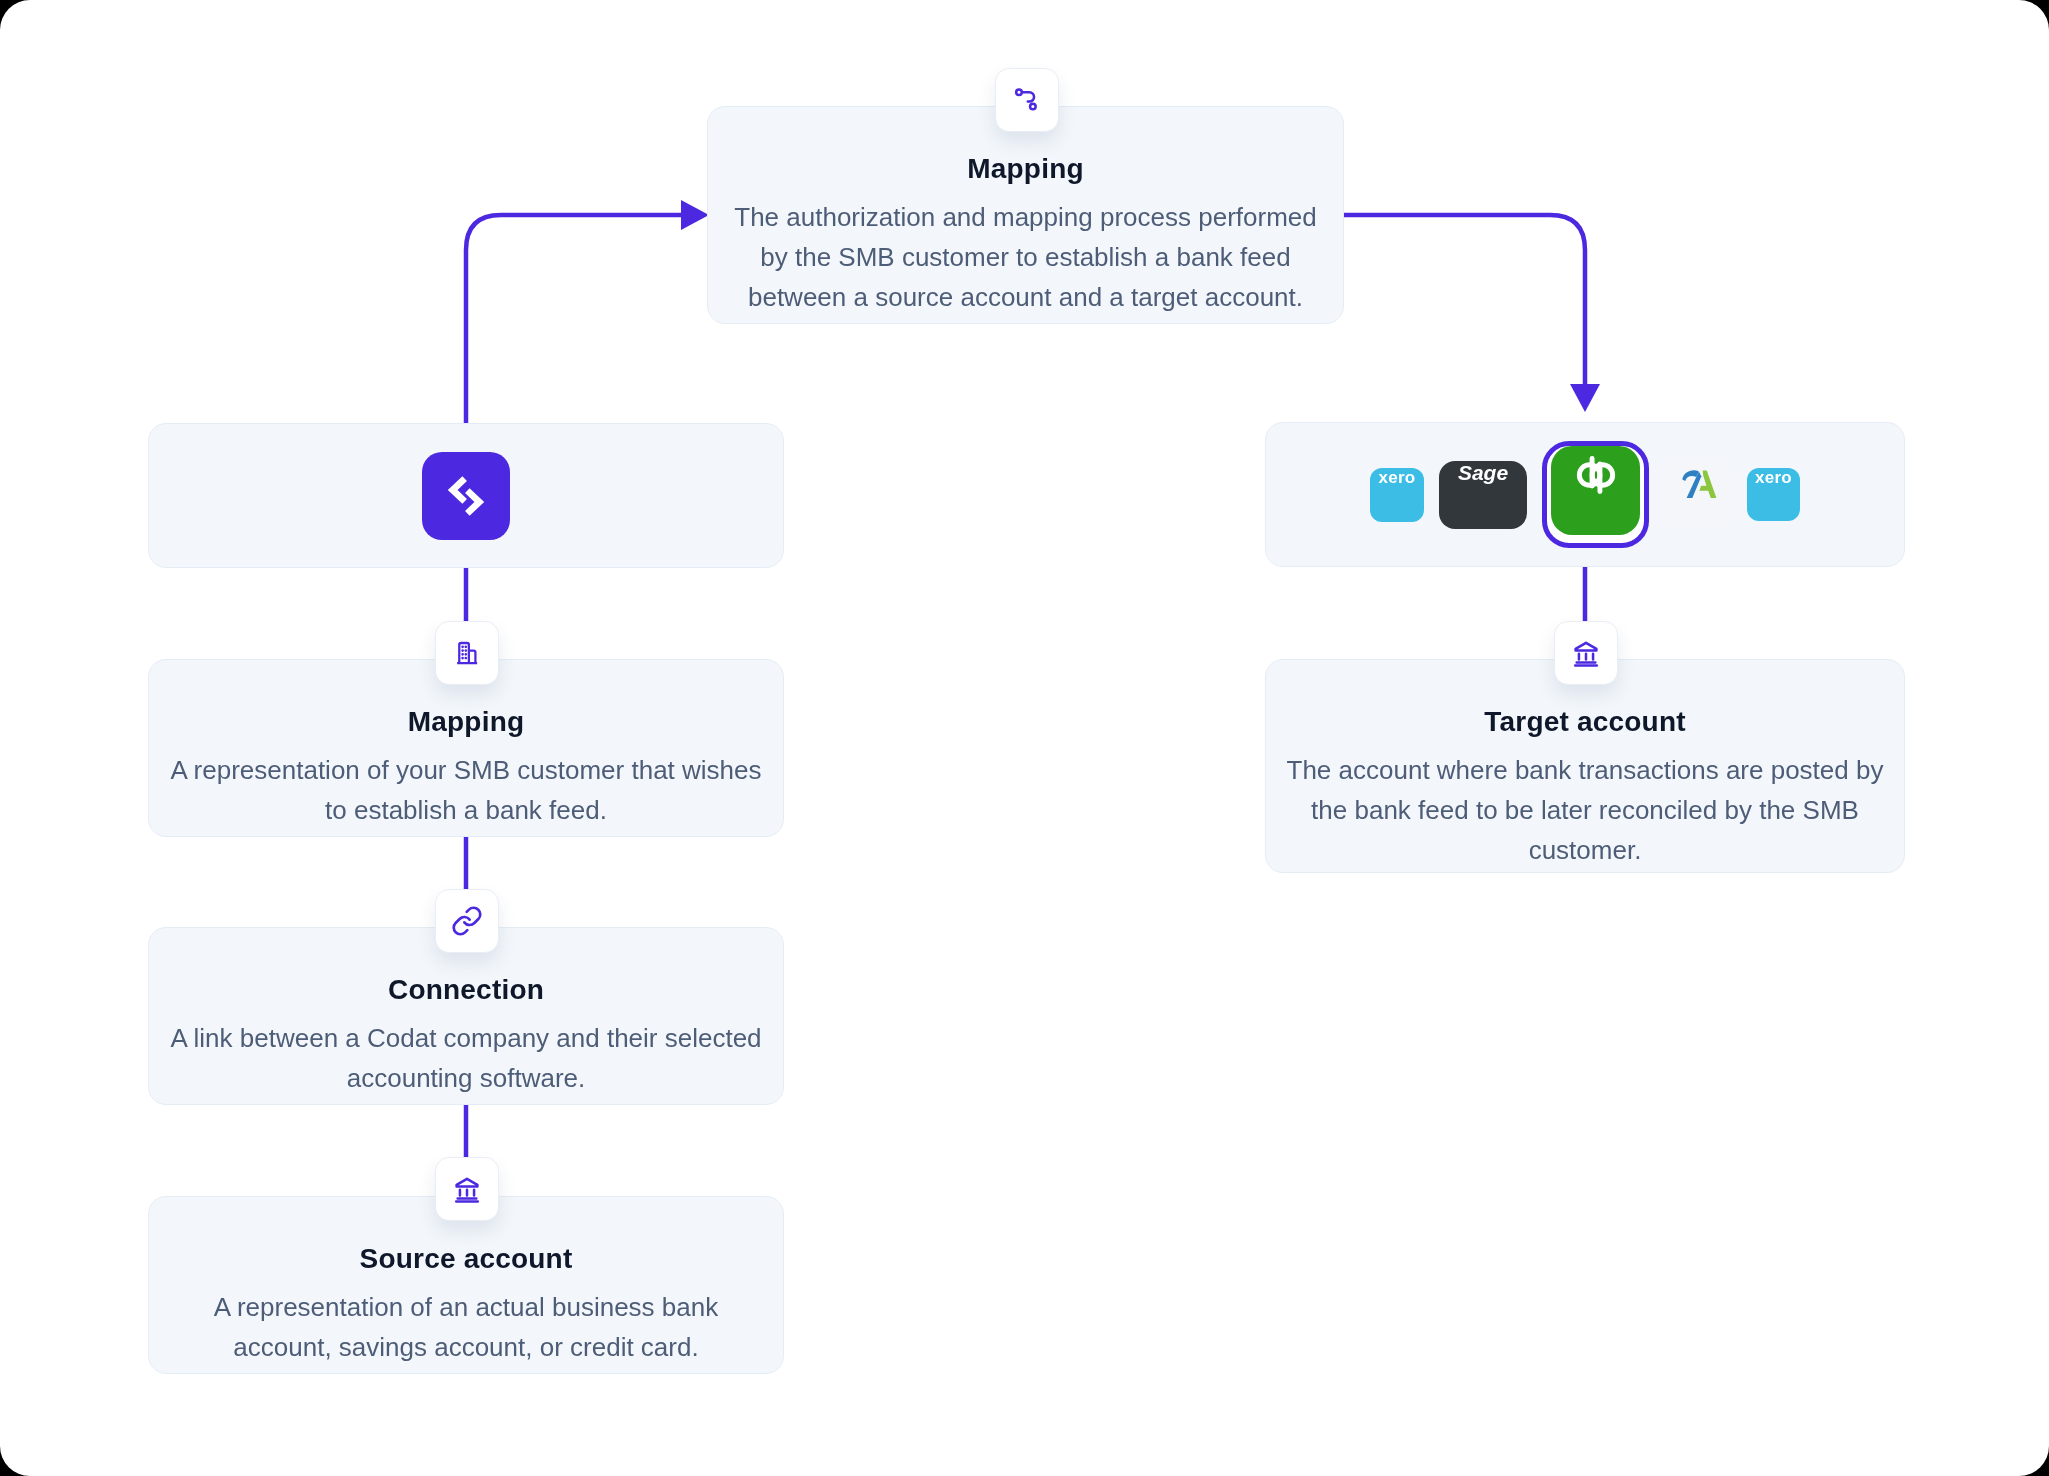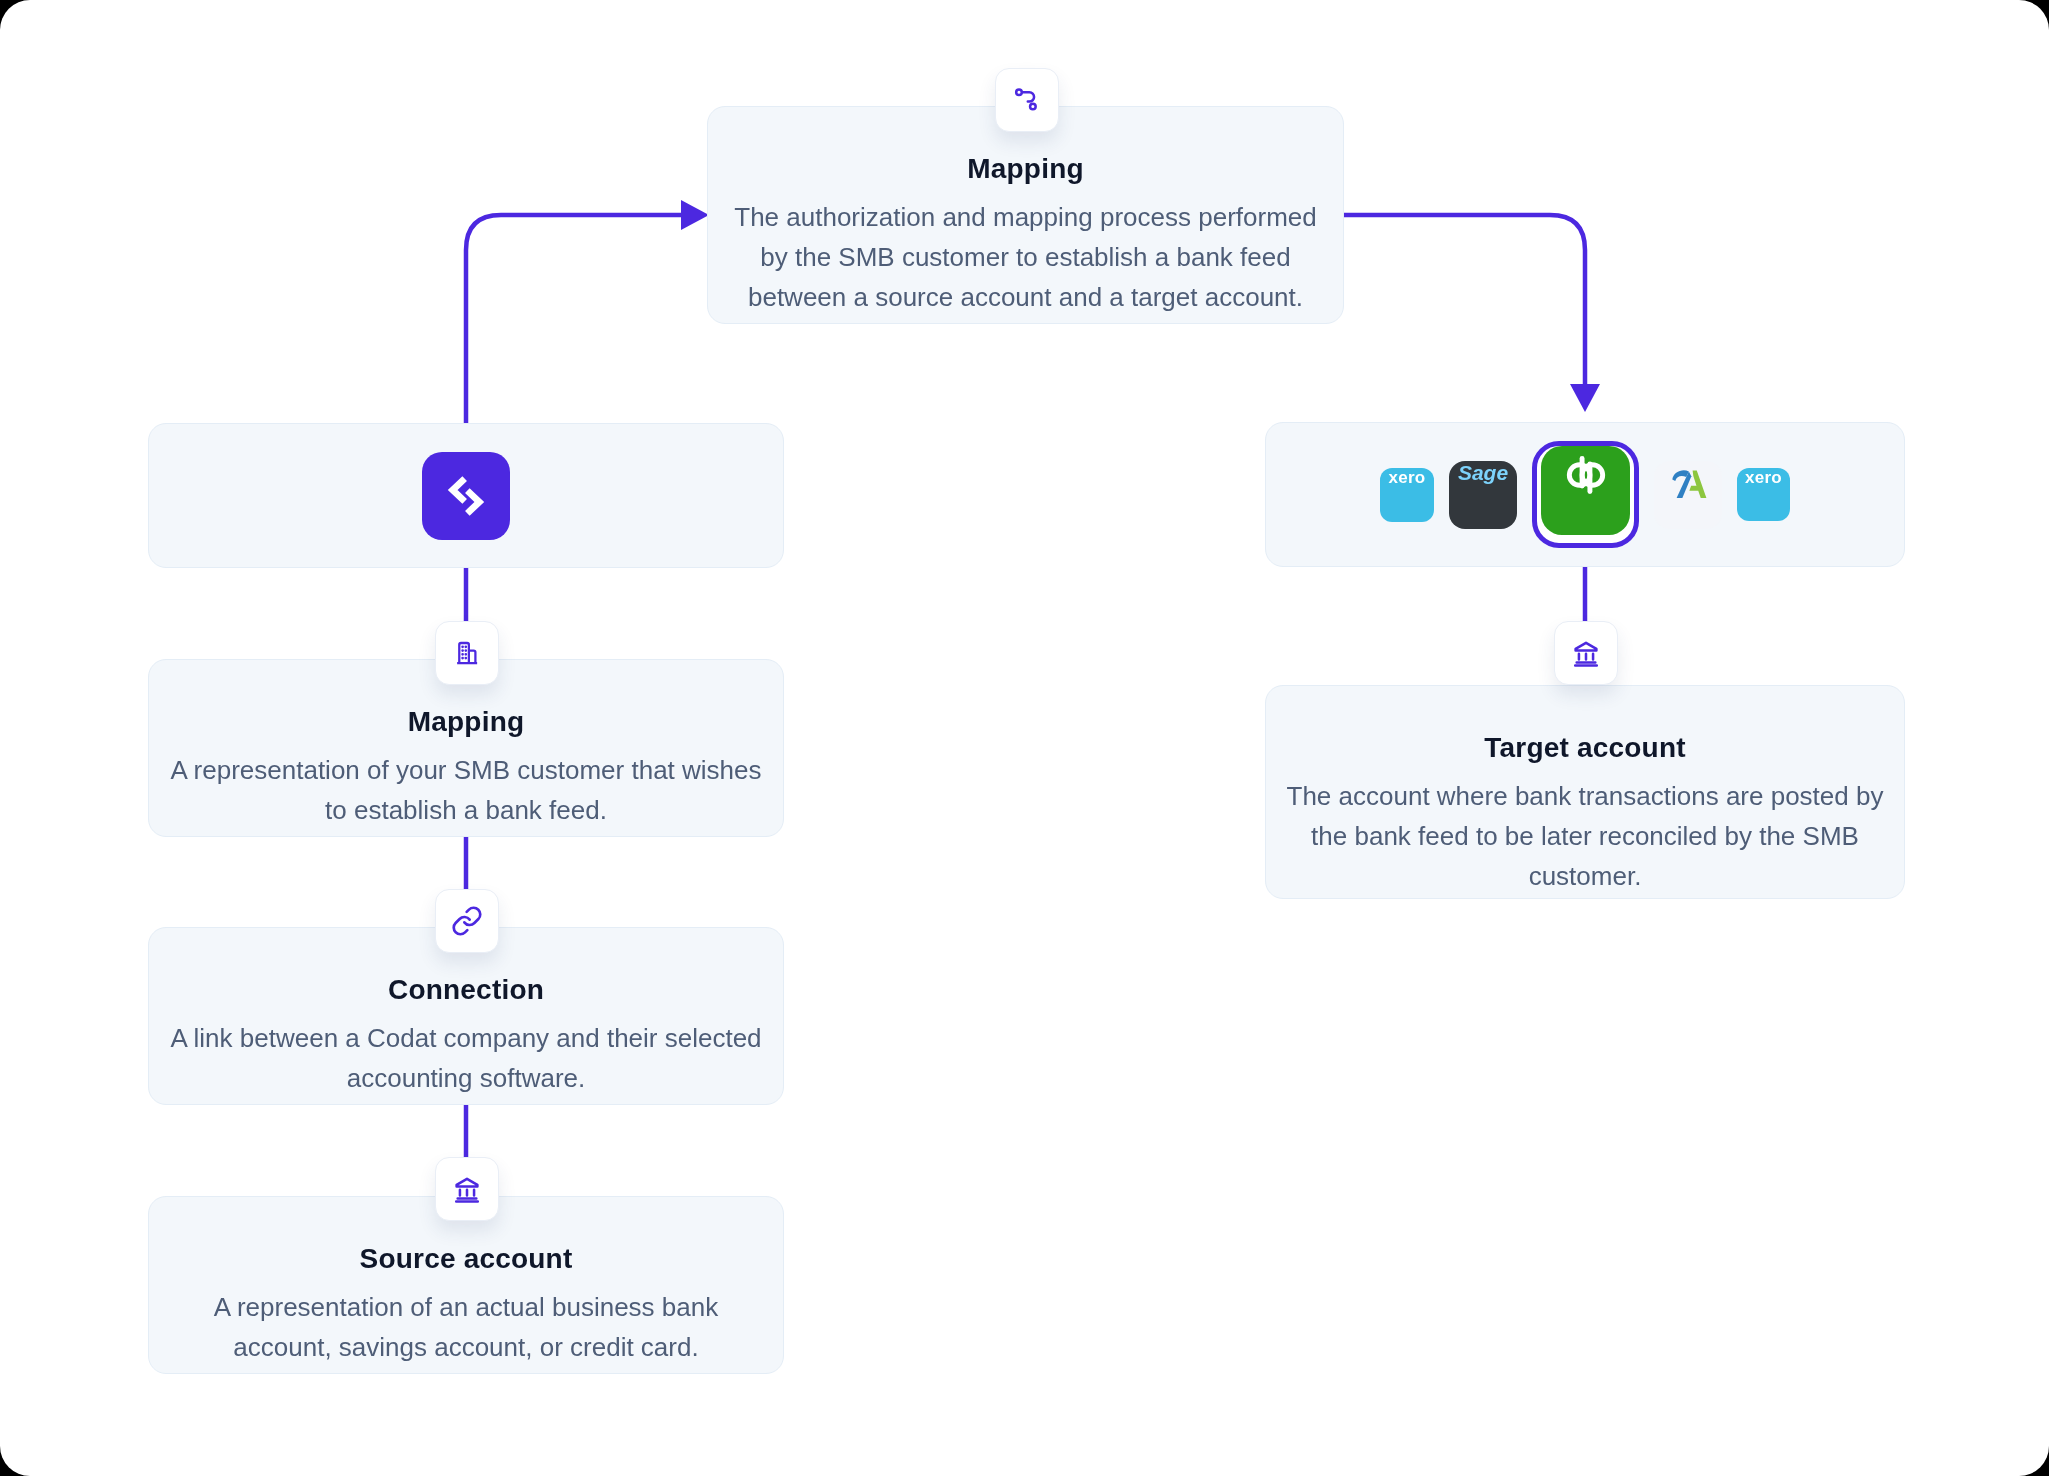--- a/index.html
+++ b/index.html
@@ -24,21 +24,21 @@
   }
   .badge svg { width:32px; height:32px; }
 
   
   #mapping-card    { left:707px;  top:106px;  width:637px; height:218px; padding-top:46px; }
   #codat-card      { left:148px;  top:423px;  width:636px; height:145px; display:flex; align-items:center; justify-content:center; }
   #company-card    { left:148px;  top:659px;  width:636px; height:178px; padding-top:46px; }
   #connection-card { left:148px;  top:927px;  width:636px; height:178px; padding-top:46px; }
   #source-card     { left:148px;  top:1196px; width:636px; height:178px; padding-top:46px; }
   #logos-card      { left:1265px; top:422px;  width:640px; height:145px; display:flex; align-items:center; justify-content:center; gap:15px; }
-  #target-card     { left:1265px; top:685px;  width:640px; height:214px; padding-top:46px; }
+  #target-card     { left:1265px; top:659px;  width:640px; height:214px; padding-top:46px; }
 
   
   #mapping-badge    { left:995px;  top:68px; }
   #company-badge    { left:435px;  top:621px; }
   #connection-badge { left:435px;  top:889px; }
   #source-badge     { left:435px;  top:1157px; }
   #target-badge     { left:1554px; top:621px; }
 
   
   .codat-logo {
@@ -47,22 +47,22 @@
   }
   .codat-logo svg { width:64px; height:64px; }
 
   
   .tile { display:flex; align-items:flex-start; justify-content:center; flex:0 0 auto; }
   .tile-xero {
     width:54px; height:54px; border-radius:12px; background:#3bbde6;
     color:#fff; font-size:17px; font-weight:600; letter-spacing:.3px;
   }
   .tile-sage {
-    width:68px; height:68px; border-radius:16px; background:#32373c;
-    color:#7dd3fc; font-size:21px; font-weight:700; font-style:italic;
+    width:88px; height:68px; border-radius:16px; background:#32373c;
+    color:#ffffff; font-size:21px; font-weight:700; font-style:italic;
   }
   .tile-qb-ring {
     width:107px; height:107px; box-sizing:border-box; border-radius:27px;
     border:5px solid #4c28e0; background:#ffffff;
   }
   .tile-qb {
     width:89px; height:89px; border-radius:21px; background:#2ca01c;
   }
   .tile-qb svg { width:58px; height:58px; }
   .tile-freeagent {

